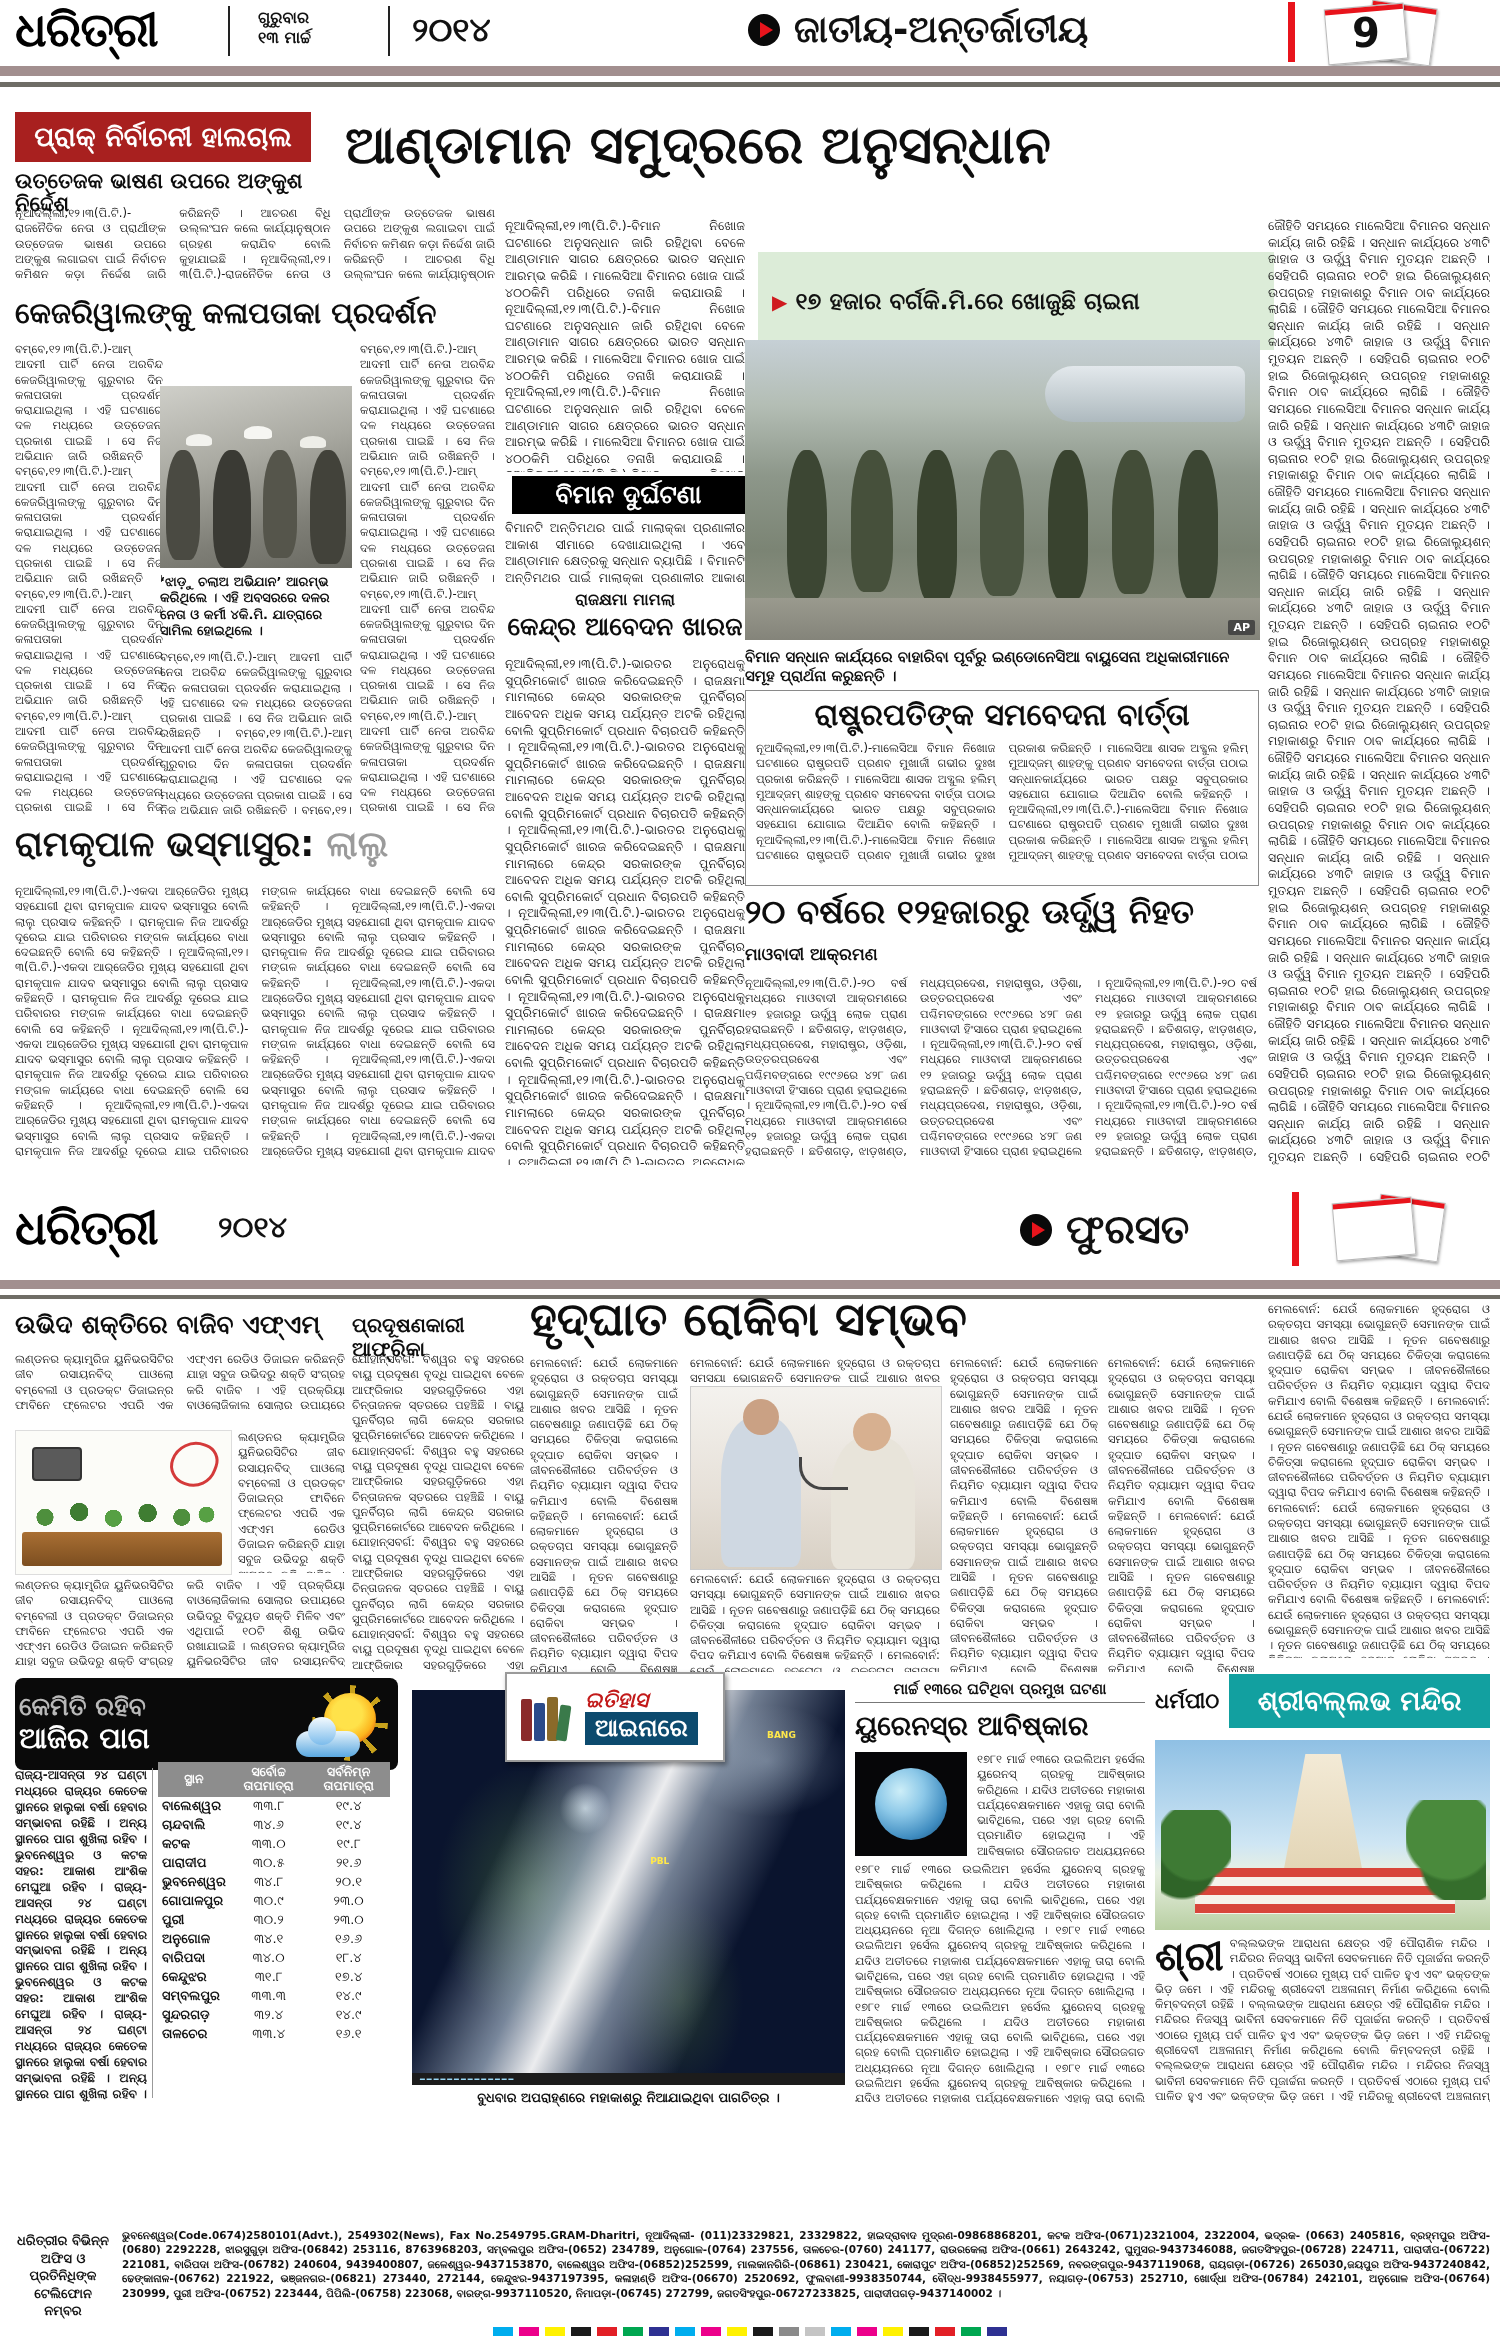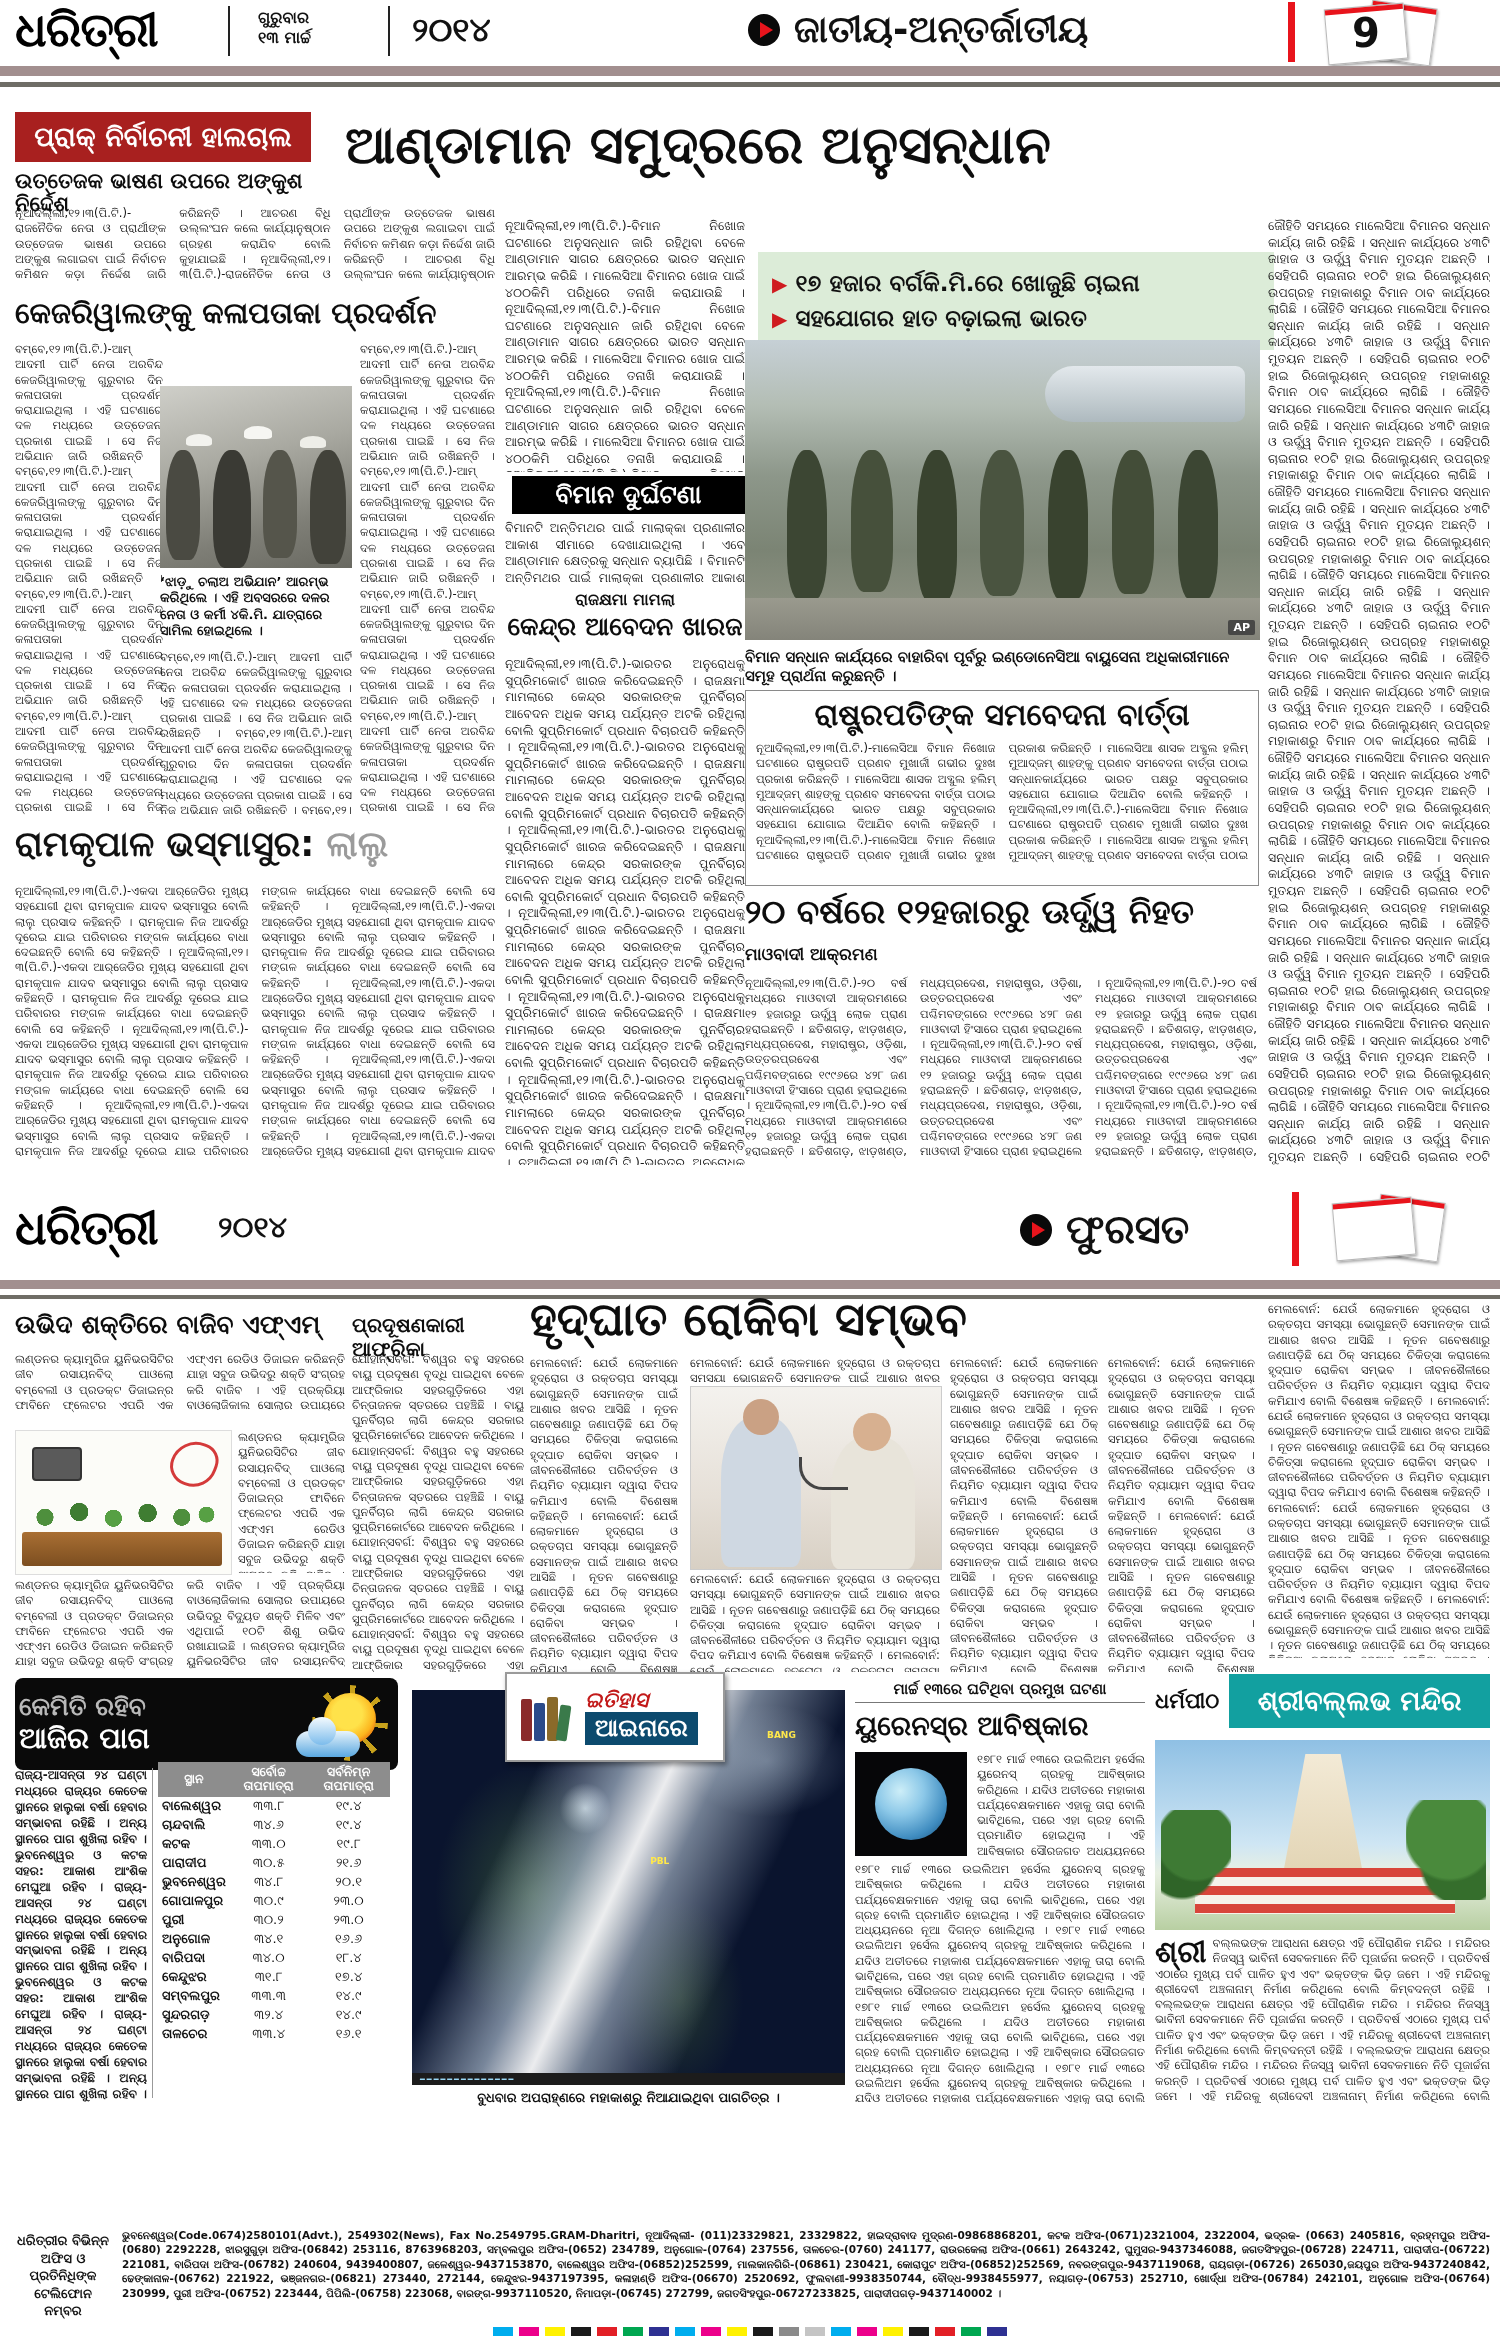--- a/index.html
+++ b/index.html
@@ -68,21 +68,21 @@
   .map .scale{position:absolute;left:0;right:0;bottom:0;height:12px;background:#1c1c1c;
      color:#9fe0ff;font-size:8px;display:flex;align-items:center;padding:0 8px;letter-spacing:2px;}
   
   .histbox{background:#fff;border:2px solid #9a9a9a;box-shadow:2px 3px 5px rgba(0,0,0,.4);
      display:flex;align-items:center;gap:10px;padding:6px 10px;}
   .books{position:relative;width:58px;height:48px;}
   .bk{position:absolute;bottom:0;width:11px;height:40px;border-radius:2px;}
   .hist-t1{color:#c21a1a;font-size:21px;font-weight:bold;font-style:italic;line-height:1.1;}
   .hist-t2{background:#0c4a6e;color:#fff;font-size:24px;font-weight:bold;padding:2px 10px;line-height:1.2;}
   .tealbox{background:#12a0a0;color:#fff;font-weight:bold;display:flex;align-items:center;justify-content:center;}
-  .dropcap{float:left;font-size:30px;font-weight:bold;line-height:.9;padding:2px 6px 0 0;color:#0d0d0d;}
+  .dropcap{float:left;font-size:40px;font-weight:bold;line-height:.9;padding:2px 6px 0 0;color:#0d0d0d;}
   
   .contact{font-size:10.5px;font-weight:bold;line-height:1.38;text-align:justify;color:#101010;}
   .contact-label{font-size:13px;font-weight:bold;line-height:1.35;text-align:center;}
   .chips{display:flex;gap:6px;align-items:center;justify-content:center;}
   .chip{width:20px;height:9px;}
   .figrow{position:absolute;left:0;right:0;display:flex;justify-content:space-around;}
   .fig{background:#39412f;border-radius:45% 45% 30% 30%;}
 </style>
 </head>
 <body>
@@ -148,21 +148,20 @@
 
 <div class="abs bt" style="left:505px;top:218px;width:240px;height:254px;font-size:12.5px;">ନୂଆଦିଲ୍ଲୀ,୧୨।୩(ପି.ଟି.)-ବିମାନ ନିଖୋଜ ଘଟଣାରେ ଅନୁସନ୍ଧାନ ଜାରି ରହିଥିବା ବେଳେ ଆଣ୍ଡାମାନ ସାଗର କ୍ଷେତ୍ରରେ ଭାରତ ସନ୍ଧାନ ଆରମ୍ଭ କରିଛି । ମାଲେସିଆ ବିମାନର ଖୋଜ ପାଇଁ ୪୦୦କିମି ପରିଧିରେ ତନାଖି କରାଯାଉଛି । ନୂଆଦିଲ୍ଲୀ,୧୨।୩(ପି.ଟି.)-ବିମାନ ନିଖୋଜ ଘଟଣାରେ ଅନୁସନ୍ଧାନ ଜାରି ରହିଥିବା ବେଳେ ଆଣ୍ଡାମାନ ସାଗର କ୍ଷେତ୍ରରେ ଭାରତ ସନ୍ଧାନ ଆରମ୍ଭ କରିଛି । ମାଲେସିଆ ବିମାନର ଖୋଜ ପାଇଁ ୪୦୦କିମି ପରିଧିରେ ତନାଖି କରାଯାଉଛି । ନୂଆଦିଲ୍ଲୀ,୧୨।୩(ପି.ଟି.)-ବିମାନ ନିଖୋଜ ଘଟଣାରେ ଅନୁସନ୍ଧାନ ଜାରି ରହିଥିବା ବେଳେ ଆଣ୍ଡାମାନ ସାଗର କ୍ଷେତ୍ରରେ ଭାରତ ସନ୍ଧାନ ଆରମ୍ଭ କରିଛି । ମାଲେସିଆ ବିମାନର ଖୋଜ ପାଇଁ ୪୦୦କିମି ପରିଧିରେ ତନାଖି କରାଯାଉଛି । ନୂଆଦିଲ୍ଲୀ,୧୨।୩(ପି.ଟି.)-ବିମାନ ନିଖୋଜ ଘଟଣାରେ ଅନୁସନ୍ଧାନ ଜାରି ରହିଥିବା ବେଳେ ଆଣ୍ଡାମାନ ସାଗର କ୍ଷେତ୍ରରେ ଭାରତ ସନ୍ଧାନ ଆରମ୍ଭ କରିଛି । ମାଲେସିଆ ବିମାନର ଖୋଜ ପାଇଁ ୪୦୦କିମି ପରିଧିରେ ତନାଖି କରାଯାଉଛି । ନୂଆଦିଲ୍ଲୀ,୧୨।୩(ପି.ଟି.)-ବିମାନ ନିଖୋଜ ଘଟଣାରେ ଅନୁସନ୍ଧାନ ଜାରି ରହିଥିବା ବେଳେ ଆଣ୍ଡାମାନ ସାଗର କ୍ଷେତ୍ରରେ ଭାରତ ସନ୍ଧାନ ଆରମ୍ଭ କରିଛି । ମାଲେସିଆ ବିମାନର ଖୋଜ ପାଇଁ ୪୦୦କିମି ପରିଧିରେ ତନାଖି କରାଯାଉଛି ।</div>
 <div class="abs redbox" style="left:512px;top:476px;width:233px;height:38px;font-size:25px;">ବିମାନ ଦୁର୍ଘଟଣା</div>
 <div class="abs bt" style="left:505px;top:520px;width:240px;height:66px;font-size:12.5px;">ବିମାନଟି ଅନ୍ତିମଥର ପାଇଁ ମାଲାକ୍କା ପ୍ରଣାଳୀର ଆକାଶ ସୀମାରେ ଦେଖାଯାଇଥିଲା । ଏବେ ଆଣ୍ଡାମାନ କ୍ଷେତ୍ରକୁ ସନ୍ଧାନ ବ୍ୟାପିଛି । ବିମାନଟି ଅନ୍ତିମଥର ପାଇଁ ମାଲାକ୍କା ପ୍ରଣାଳୀର ଆକାଶ ସୀମାରେ ଦେଖାଯାଇଥିଲା । ଏବେ ଆଣ୍ଡାମାନ କ୍ଷେତ୍ରକୁ ସନ୍ଧାନ ବ୍ୟାପିଛି ।</div>
 <div class="abs hl center" style="left:505px;top:590px;width:240px;font-size:16px;">ରାଜକ୍ଷମା ମାମଲା</div>
 <div class="abs hl center" style="left:505px;top:612px;width:240px;font-size:25px;">କେନ୍ଦ୍ର ଆବେଦନ ଖାରଜ</div>
 <div class="abs bt" style="left:505px;top:656px;width:240px;height:509px;font-size:12.5px;">ନୂଆଦିଲ୍ଲୀ,୧୨।୩(ପି.ଟି.)-ଭାରତର ଅନୁରୋଧକୁ ସୁପ୍ରିମକୋର୍ଟ ଖାରଜ କରିଦେଇଛନ୍ତି । ରାଜକ୍ଷମା ମାମଲାରେ କେନ୍ଦ୍ର ସରକାରଙ୍କ ପୁନର୍ବିଚାର ଆବେଦନ ଅଧିକ ସମୟ ପର୍ଯ୍ୟନ୍ତ ଅଟକି ରହିଥିଲା ବୋଲି ସୁପ୍ରିମକୋର୍ଟ ପ୍ରଧାନ ବିଚାରପତି କହିଛନ୍ତି । ନୂଆଦିଲ୍ଲୀ,୧୨।୩(ପି.ଟି.)-ଭାରତର ଅନୁରୋଧକୁ ସୁପ୍ରିମକୋର୍ଟ ଖାରଜ କରିଦେଇଛନ୍ତି । ରାଜକ୍ଷମା ମାମଲାରେ କେନ୍ଦ୍ର ସରକାରଙ୍କ ପୁନର୍ବିଚାର ଆବେଦନ ଅଧିକ ସମୟ ପର୍ଯ୍ୟନ୍ତ ଅଟକି ରହିଥିଲା ବୋଲି ସୁପ୍ରିମକୋର୍ଟ ପ୍ରଧାନ ବିଚାରପତି କହିଛନ୍ତି । ନୂଆଦିଲ୍ଲୀ,୧୨।୩(ପି.ଟି.)-ଭାରତର ଅନୁରୋଧକୁ ସୁପ୍ରିମକୋର୍ଟ ଖାରଜ କରିଦେଇଛନ୍ତି । ରାଜକ୍ଷମା ମାମଲାରେ କେନ୍ଦ୍ର ସରକାରଙ୍କ ପୁନର୍ବିଚାର ଆବେଦନ ଅଧିକ ସମୟ ପର୍ଯ୍ୟନ୍ତ ଅଟକି ରହିଥିଲା ବୋଲି ସୁପ୍ରିମକୋର୍ଟ ପ୍ରଧାନ ବିଚାରପତି କହିଛନ୍ତି । ନୂଆଦିଲ୍ଲୀ,୧୨।୩(ପି.ଟି.)-ଭାରତର ଅନୁରୋଧକୁ ସୁପ୍ରିମକୋର୍ଟ ଖାରଜ କରିଦେଇଛନ୍ତି । ରାଜକ୍ଷମା ମାମଲାରେ କେନ୍ଦ୍ର ସରକାରଙ୍କ ପୁନର୍ବିଚାର ଆବେଦନ ଅଧିକ ସମୟ ପର୍ଯ୍ୟନ୍ତ ଅଟକି ରହିଥିଲା ବୋଲି ସୁପ୍ରିମକୋର୍ଟ ପ୍ରଧାନ ବିଚାରପତି କହିଛନ୍ତି । ନୂଆଦିଲ୍ଲୀ,୧୨।୩(ପି.ଟି.)-ଭାରତର ଅନୁରୋଧକୁ ସୁପ୍ରିମକୋର୍ଟ ଖାରଜ କରିଦେଇଛନ୍ତି । ରାଜକ୍ଷମା ମାମଲାରେ କେନ୍ଦ୍ର ସରକାରଙ୍କ ପୁନର୍ବିଚାର ଆବେଦନ ଅଧିକ ସମୟ ପର୍ଯ୍ୟନ୍ତ ଅଟକି ରହିଥିଲା ବୋଲି ସୁପ୍ରିମକୋର୍ଟ ପ୍ରଧାନ ବିଚାରପତି କହିଛନ୍ତି । ନୂଆଦିଲ୍ଲୀ,୧୨।୩(ପି.ଟି.)-ଭାରତର ଅନୁରୋଧକୁ ସୁପ୍ରିମକୋର୍ଟ ଖାରଜ କରିଦେଇଛନ୍ତି । ରାଜକ୍ଷମା ମାମଲାରେ କେନ୍ଦ୍ର ସରକାରଙ୍କ ପୁନର୍ବିଚାର ଆବେଦନ ଅଧିକ ସମୟ ପର୍ଯ୍ୟନ୍ତ ଅଟକି ରହିଥିଲା ବୋଲି ସୁପ୍ରିମକୋର୍ଟ ପ୍ରଧାନ ବିଚାରପତି କହିଛନ୍ତି । ନୂଆଦିଲ୍ଲୀ,୧୨।୩(ପି.ଟି.)-ଭାରତର ଅନୁରୋଧକୁ ସୁପ୍ରିମକୋର୍ଟ ଖାରଜ କରିଦେଇଛନ୍ତି । ରାଜକ୍ଷମା ମାମଲାରେ କେନ୍ଦ୍ର ସରକାରଙ୍କ ପୁନର୍ବିଚାର ଆବେଦନ ଅଧିକ ସମୟ ପର୍ଯ୍ୟନ୍ତ ଅଟକି ରହିଥିଲା ବୋଲି ସୁପ୍ରିମକୋର୍ଟ ପ୍ରଧାନ ବିଚାରପତି କହିଛନ୍ତି । ନୂଆଦିଲ୍ଲୀ,୧୨।୩(ପି.ଟି.)-ଭାରତର ଅନୁରୋଧକୁ ସୁପ୍ରିମକୋର୍ଟ ଖାରଜ କରିଦେଇଛନ୍ତି । ରାଜକ୍ଷମା ମାମଲାରେ କେନ୍ଦ୍ର ସରକାରଙ୍କ ପୁନର୍ବିଚାର ଆବେଦନ ଅଧିକ ସମୟ ପର୍ଯ୍ୟନ୍ତ ଅଟକି ରହିଥିଲା ବୋଲି ସୁପ୍ରିମକୋର୍ଟ ପ୍ରଧାନ ବିଚାରପତି କହିଛନ୍ତି । ନୂଆଦିଲ୍ଲୀ,୧୨।୩(ପି.ଟି.)-ଭାରତର ଅନୁରୋଧକୁ ସୁପ୍ରିମକୋର୍ଟ ଖାରଜ କରିଦେଇଛନ୍ତି । ରାଜକ୍ଷମା ମାମଲାରେ କେନ୍ଦ୍ର ସରକାରଙ୍କ ପୁନର୍ବିଚାର ଆବେଦନ ଅଧିକ ସମୟ ପର୍ଯ୍ୟନ୍ତ ଅଟକି ରହିଥିଲା ବୋଲି ସୁପ୍ରିମକୋର୍ଟ ପ୍ରଧାନ ବିଚାରପତି କହିଛନ୍ତି ।</div>
 
 <div class="abs greenbox" style="left:758px;top:252px;width:488px;height:82px;">
   <div class="gbullet"><span class="tri">▶</span><span>୧୭ ହଜାର ବର୍ଗକି.ମି.ରେ ଖୋଜୁଛି ଚାଇନା</span></div>
-  <div class="gbullet"><span class="tri">▶</span><span>ସହଯୋଗର ହାତ ବଢ଼ାଇଲା ଭାରତ</span></div>
 </div>
 
 <div class="abs photo" style="left:745px;top:340px;width:515px;height:300px;background:linear-gradient(180deg,#c6d0d6 0%,#b3bdb4 22%,#8d978a 45%,#7b8474 70%,#959788 100%);">
   <div class="abs" style="left:300px;top:26px;width:200px;height:56px;background:linear-gradient(180deg,#e9eef2,#aebac2);border-radius:30px 10px 10px 30px;opacity:.85;"></div>
   <div class="figrow" style="bottom:40px;height:150px;padding:0 30px;">
     <div class="fig" style="width:40px;height:150px;background:#3c4633;"></div>
     <div class="fig" style="width:42px;height:142px;background:#46503b;"></div>
     <div class="fig" style="width:40px;height:152px;background:#39432f;"></div>
     <div class="fig" style="width:44px;height:146px;background:#4a5440;"></div>
     <div class="fig" style="width:40px;height:150px;background:#39432f;"></div>

